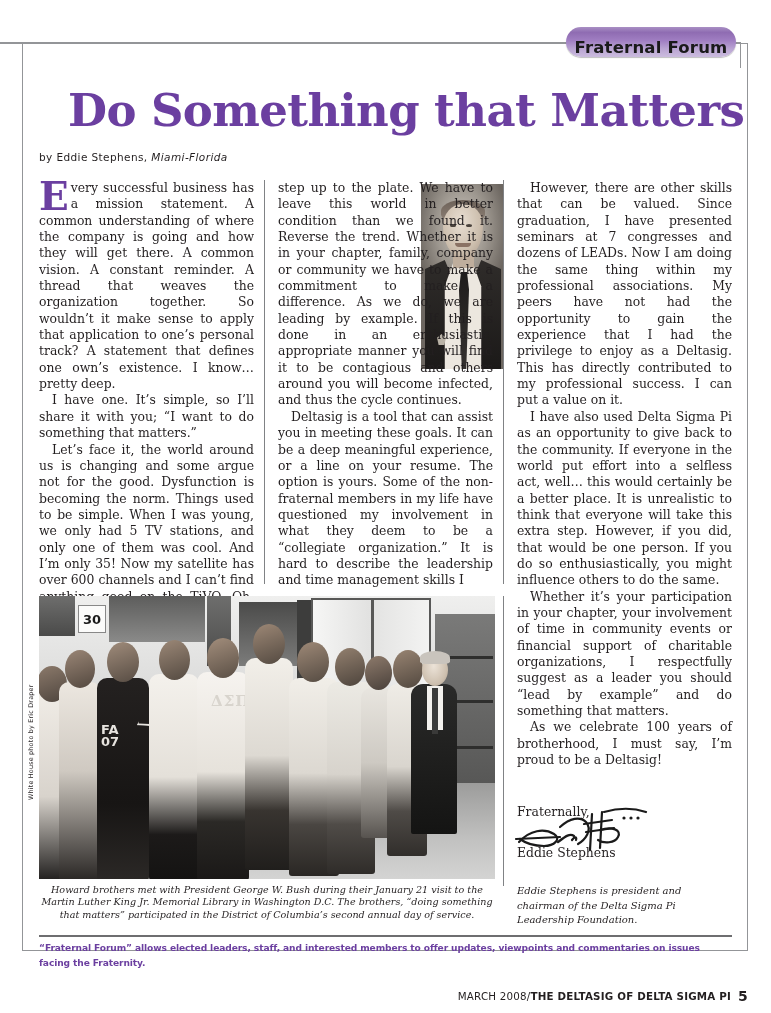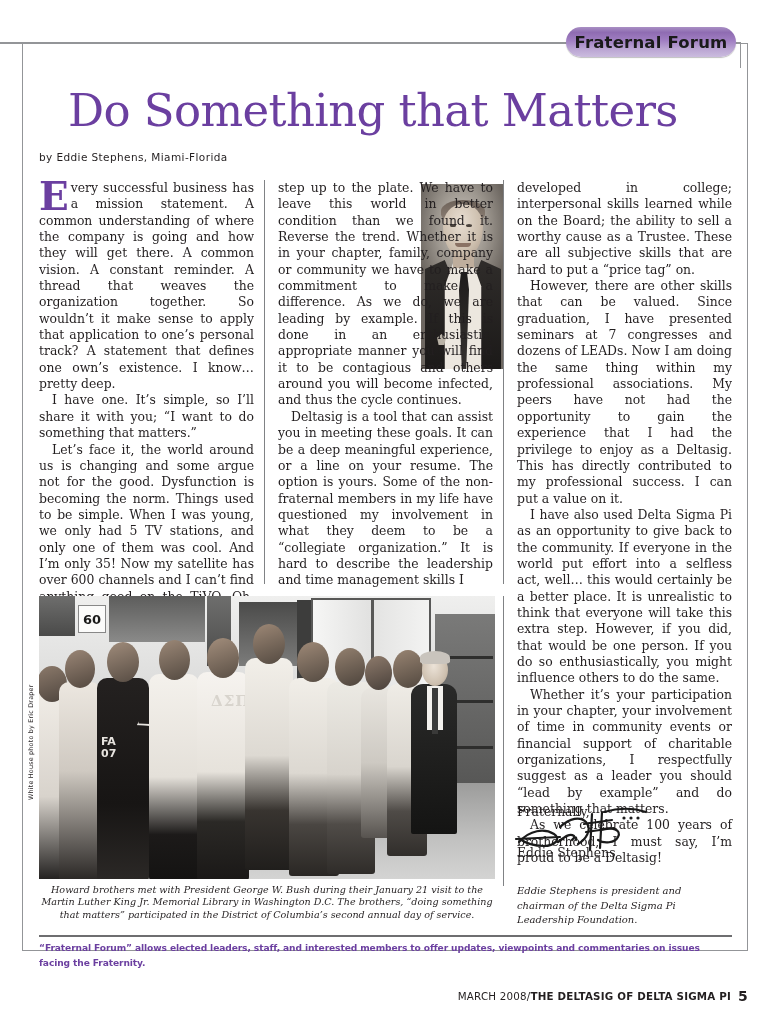--- a/index.html
+++ b/index.html
@@ -31,21 +31,21 @@
   #forum-tab {
     position: absolute;
     left: 566px;
     top: 27px;
     width: 170px;
     height: 30px;
     border-radius: 15px;
     background: linear-gradient(180deg,#a98fc4 0%, #8f6cb2 18%, #a07ec2 45%, #b9a3d2 72%, #cbbcde 100%);
     box-shadow: 0 1px 1px rgba(0,0,0,0.25);
     display: flex;
-    align-items: center;
+    align-items: flex-end;
     justify-content: center;
     z-index: 6;
   }
   #forum-tab-label {
     font-family: "DejaVu Sans", sans-serif;
     font-weight: bold;
     font-size: 16.5px;
     letter-spacing: 0.2px;
     color: #1a1a1a;
     white-space: nowrap;
@@ -69,37 +69,38 @@
     z-index: 2;
   }
 
   
   #headline {
     position: absolute;
     left: 68px;
     top: 86px;
     width: 660px;
     font-family: "DejaVu Serif", serif;
-    font-weight: normal;
+    font-weight: bold;
     font-size: 45px;
     line-height: 50px;
     letter-spacing: -0.6px;
     color: #6b3fa0;
     white-space: nowrap;
   }
   #byline {
     position: absolute;
     left: 39px;
     top: 151px;
     font-family: "DejaVu Sans", sans-serif;
     font-size: 10.5px;
     letter-spacing: 0.4px;
     color: #231f20;
   }
   #byline .chapter {
+    font-style: italic;
   }
 
   
   .col {
     position: absolute;
     font-family: "DejaVu Serif", serif;
     font-size: 12.4px;
     line-height: 16.35px;
     text-align: justify;
     color: #231f20;
@@ -295,22 +296,22 @@
     background: #3a3a39;
   }
   .greek-letters {
     position: absolute;
     font-family: "DejaVu Serif", serif;
     font-weight: bold;
     color: #d8d4cd;
     letter-spacing: 1px;
   }
   #main-photo .fa07 {
-    position: absolute; left: 62px; top: 140px;
-    font-family: "DejaVu Sans", sans-serif; font-size: 11px; font-weight: bold;
+    position: absolute; left: 62px; top: 128px;
+    font-family: "DejaVu Sans", sans-serif; font-size: 13px; font-weight: bold;
     color: #e7e4df; line-height: 12px;
   }
 
   
   #caption {
     position: absolute;
     left: 39px;
     top: 884px;
     width: 456px;
     font-family: "DejaVu Serif", serif;
@@ -446,21 +447,20 @@
   <div class="mouth"></div>
   <div class="pin"></div>
 </div>
 
 <div class="col" id="col2">
   <p class="first">step up to the plate. We have to leave this world in better condition than we found it. Reverse the trend. Whether it is in your chapter, family, company or community we have to make a commitment to make a difference. As we do, we are leading by example. If this is done in an enthusiastic, appropriate manner you will find it to be contagious and others around you will become infected, and thus the cycle continues.</p>
   <p>Deltasig is a tool that can assist you in meeting these goals. It can be a deep meaningful experience, or a line on your resume. The option is yours. Some of the non-fraternal members in my life have questioned my involvement in what they deem to be a “collegiate organization.” It is hard to describe the leadership and time management skills I</p>
 </div>
 
 <div class="col" id="col3">
-  <p class="first">developed in college; interpersonal skills learned while on the Board; the ability to sell a worthy cause as a Trustee. These are all subjective skills that are hard to put a “price tag” on.</p>
   <p>However, there are other skills that can be valued. Since graduation, I have presented seminars at 7 congresses and dozens of LEADs. Now I am doing the same thing within my professional associations. My peers have not had the opportunity to gain the experience that I had the privilege to enjoy as a Deltasig. This has directly contributed to my professional success. I can put a value on it.</p>
   <p>I have also used Delta Sigma Pi as an opportunity to give back to the community. If everyone in the world put effort into a selfless act, well… this would certainly be a better place. It is unrealistic to think that everyone will take this extra step. However, if you did, that would be one person. If you do so enthusiastically, you might influence others to do the same.</p>
   <p>Whether it’s your participation in your chapter, your involvement of time in community events or financial support of charitable organizations, I respectfully suggest as a leader you should “lead by example” and do something that matters.</p>
   <p>As we celebrate 100 years of brotherhood, I must say, I’m proud to be a Deltasig!</p>
 </div>
 
 <div id="signoff">Fraternally,</div>
 <svg id="signature-svg" viewBox="0 0 150 56">
   <g fill="none" stroke="#1a1a1a" stroke-width="2.2" stroke-linecap="round" stroke-linejoin="round">
     <path d="M5 36 C 16 24, 30 22, 40 28 C 48 33, 40 40, 30 40 C 18 40, 10 36, 6 33"></path>
@@ -493,21 +493,21 @@
   <div class="shelf" style="left:168px;top:0px;width:24px;height:70px;"></div>
   <div class="shelf" style="left:200px;top:6px;width:62px;height:64px;background:linear-gradient(180deg,#4b4b4a,#7c7c7b);"></div>
   <div class="shelf" style="left:258px;top:4px;width:16px;height:116px;background:#3d3d3c;"></div>
   <div class="shelf" style="left:396px;top:18px;width:60px;height:210px;background:linear-gradient(180deg,#7a7a79 0%, #4f4f4e 100%);"></div>
   <div class="shelf" style="left:400px;top:60px;width:54px;height:3px;background:#2e2e2d;"></div>
   <div class="shelf" style="left:400px;top:104px;width:54px;height:3px;background:#2e2e2d;"></div>
   <div class="shelf" style="left:400px;top:150px;width:54px;height:3px;background:#2e2e2d;"></div>
   <div class="shelf" style="left:400px;top:196px;width:54px;height:3px;background:#2e2e2d;"></div>
   <div class="shelf" style="left:348px;top:34px;width:22px;height:92px;background:linear-gradient(180deg,#9b9b9a,#6c6c6b);"></div>
   <div class="win"></div>
-  <div class="sign30">60</div>
+  <div class="sign30">30</div>
   <div class="floor"></div>
 
   <div class="person" style="left:-6px;top:96px;width:40px;height:190px;background:linear-gradient(180deg,#f0ece6 0%, #d8d3cc 55%, #1e1c1b 100%);"></div>
   <div class="head" style="left:-2px;top:70px;width:30px;height:36px;background:linear-gradient(160deg,#8c7a6b,#4e453e);"></div>
 
   <div class="person" style="left:20px;top:86px;width:42px;height:198px;background:linear-gradient(180deg,#ece7e0 0%, #cfc9c1 45%, #2a2725 100%);"></div>
   <div class="head" style="left:26px;top:54px;width:30px;height:38px;background:linear-gradient(160deg,#9a8676,#53483f);"></div>
 
   <div class="person" style="left:58px;top:82px;width:52px;height:202px;background:linear-gradient(180deg,#242120 0%, #171514 62%, #2b2826 100%);"></div>
   <div class="head" style="left:68px;top:46px;width:32px;height:40px;background:linear-gradient(160deg,#a08c7b,#574c43);"></div>

